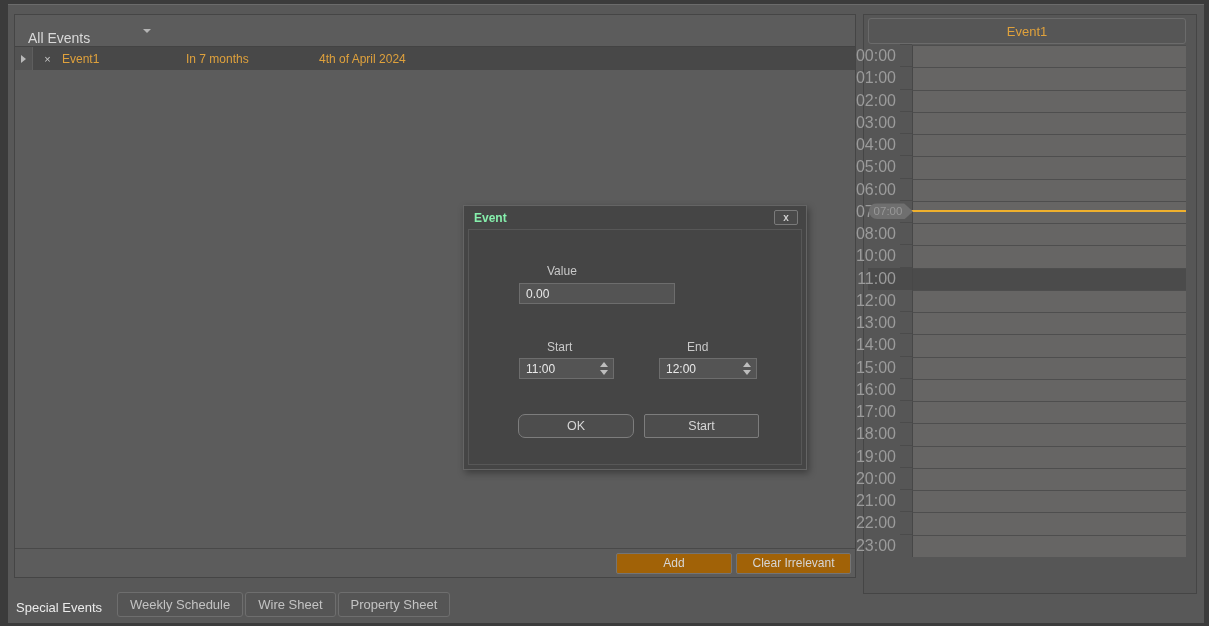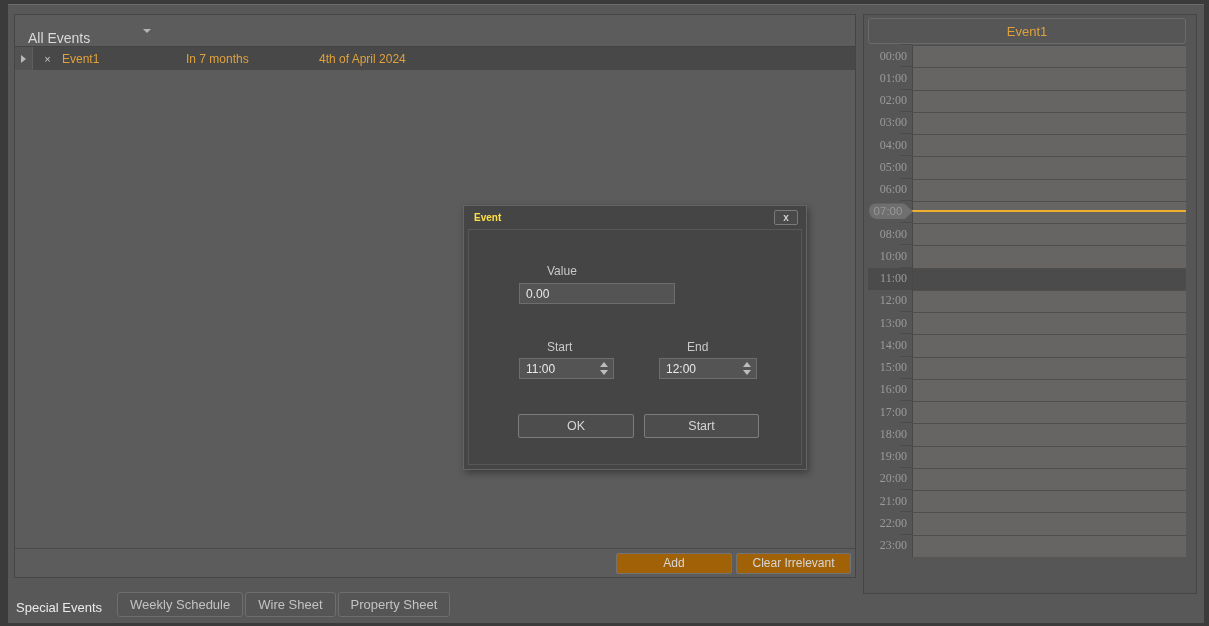--- a/index.html
+++ b/index.html
@@ -65,22 +65,22 @@
     border:1px solid #6b6b6b; border-radius:3px;
     display:flex; align-items:center; justify-content:center;
     color:var(--accent); font-size:13px;
   }
   .day-grid {
     position:absolute; left:4px; top:30px; width:318px; height:534px;
     display:grid; grid-template-rows:repeat(24,1fr);
   }
   .hour-row { display:flex; position:relative; }
   .hour-label {
-    width:44px; color:#9b9b9b; font-size:12px; position:relative;
-    display:flex; align-items:center; justify-content:flex-end; padding-right:5px;font-family:Liberation Serif, serif;
+    width:44px; color:#9b9b9b; font-size:16px; position:relative;
+    display:flex; align-items:center; justify-content:flex-end; padding-right:16px;
   }
   .hour-label::after { content:""; position:absolute; right:0; top:-1px; width:12px; height:1px; background:#4b4b4b; }
   .hour-row:first-child .hour-label::after { display:none; }
   .hour-cell { flex:1; background:#666564; border-top:1px solid #4e4e4e; border-left:1px solid #474747; }
   .hour-row:first-child .hour-cell { border-top-color:#585858; }
   .hour-row.highlight, .hour-row.highlight .hour-cell { background:#4b4b4b; }
   .marker-line { position:absolute; left:40px; right:0; height:2px; background:#efb02d; z-index:2; }
   .marker-tag {
     position:absolute; left:1px; width:44px; height:16px; background:#6f6f6f;
     border-radius:8px 0 0 8px;
@@ -89,21 +89,21 @@
     color:#989898; font-size:11.5px; z-index:3;
   }
 
   
   .dialog {
     position:absolute; left:463px; top:205px; width:344px; height:265px;
     background:#454545; border:1px solid #646464; z-index:10;
     box-shadow:2px 3px 7px rgba(0,0,0,0.35);
   }
   .dialog-titlebar { position:absolute; left:0; top:0; right:0; height:23px; display:flex; align-items:center; padding:0 8px 0 10px; }
-  .dialog-title { flex:1; font-size:10px; font-weight:bold; color:#fde047; }
+  .dialog-title { flex:1; font-size:12px; font-weight:bold; color:#86efac; }
   .dialog-close {
     width:24px; height:15px; border:1px solid #7a7a7a; border-radius:2px; background:#4a4a4a;
     color:#cfcfcf; font-size:10px; font-weight:bold; line-height:1;
     display:flex; align-items:center; justify-content:center;
   }
   .dialog-inner { position:absolute; left:4px; top:23px; right:4px; bottom:4px; border:1px solid #575757; }
   .dlg-label { position:absolute; font-size:12px; color:#c9c9c9;margin-left:28px; }
   .dlg-input {
     position:absolute; background:#545454; border:1px solid #6d6d6d;
     color:#e9e9e9; font-size:12px; display:flex; align-items:center; padding-left:6px;
@@ -313,21 +313,21 @@
 
     <span class="dlg-label" style="left:190px; top:110px;">End</span>
     <div class="dlg-input spinner" style="left:190px; top:128px; width:98px; height:21px;">
       <span>12:00</span>
       <span class="spin-arrows">
         <span class="arrow-up"></span>
         <span class="arrow-down"></span>
       </span>
     </div>
 
-    <div class="dlg-btn" style="left:49px; top:184px; width:116px; height:24px;">OK</div>
+    <div class="dlg-btn" style="left:49px; top:184px; width:116px; height:24px;border-radius:7px;">OK</div>
     <div class="dlg-btn" style="left:175px; top:184px; width:115px; height:24px;">Start</div>
   </div>
 </div>
 
 <div class="tab-bar">
 
     <div class="tab active">
       <span>Special Events</span>
     </div>
 

